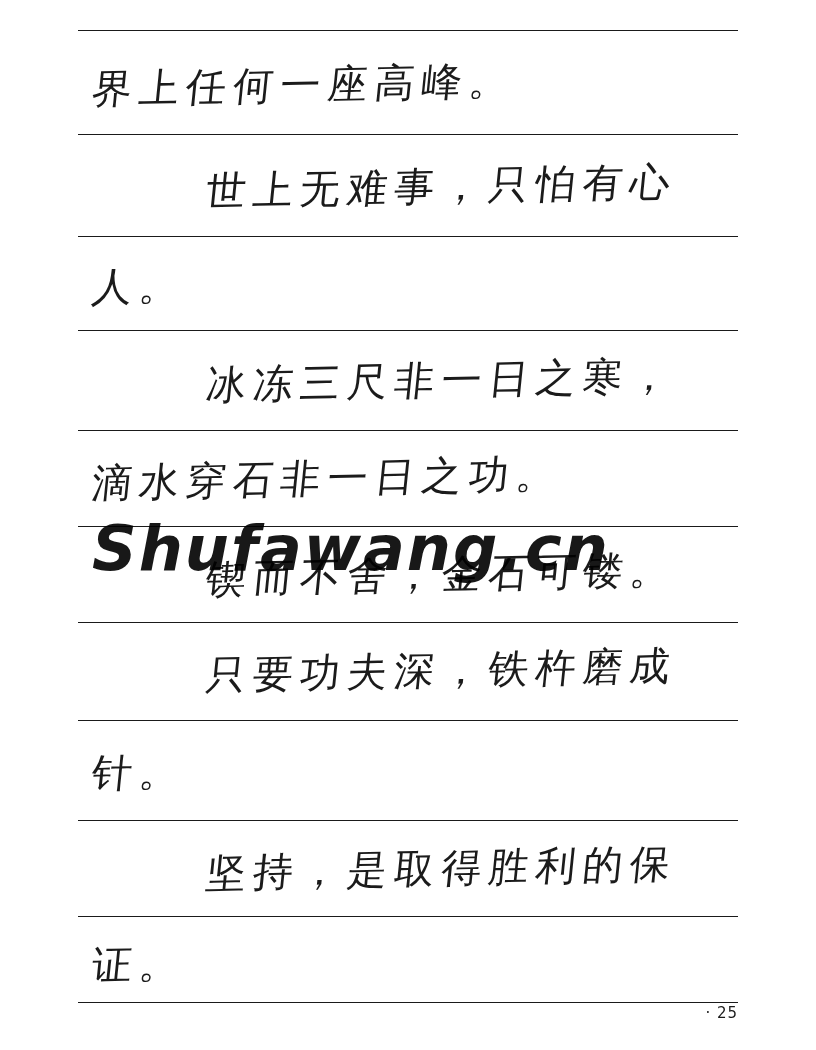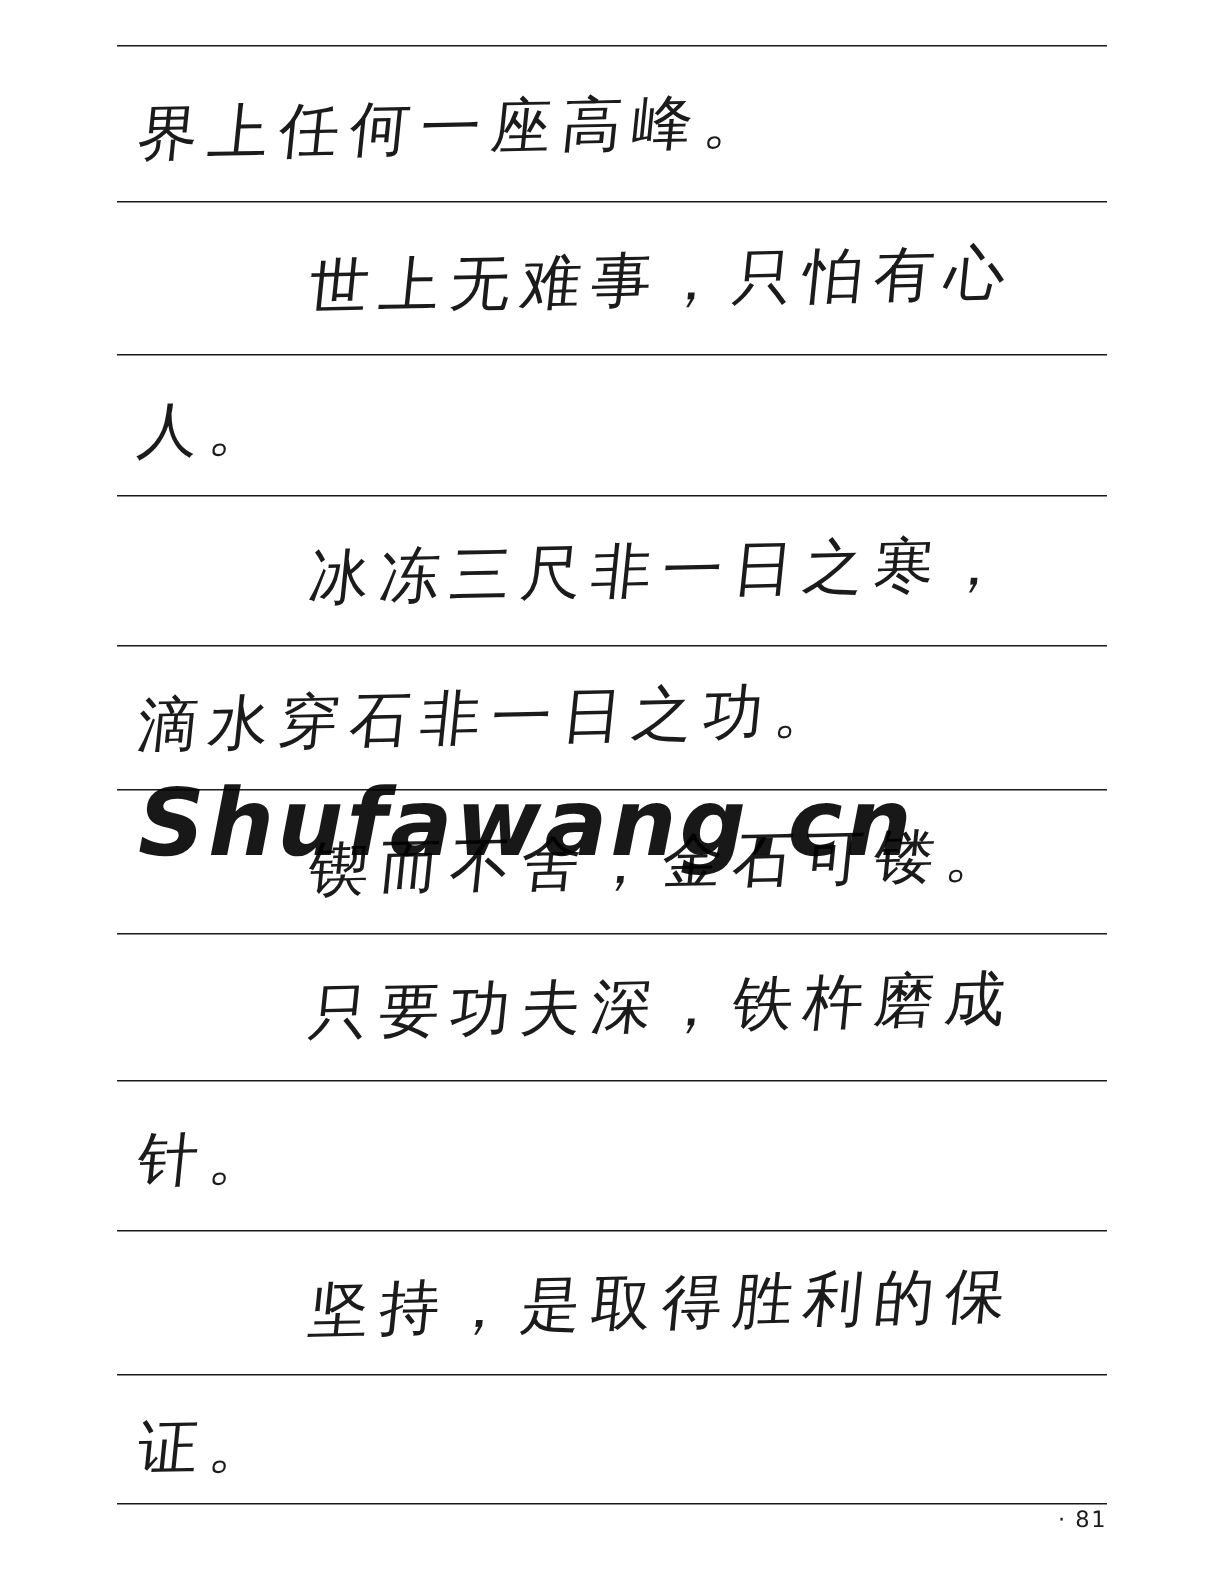--- a/index.html
+++ b/index.html
@@ -153,15 +153,15 @@
     </div>
 
     <div class="hand-row indent-small" style="top:898px;">
       <span class="txt">证。</span>
     </div>
 
   </div>
 
   <div id="watermark">Shufawang.cn</div>
 
-  <div id="page-number">· 81</div>
+  <div id="page-number">· 25</div>
 
 </div>
 
 </body></html>

